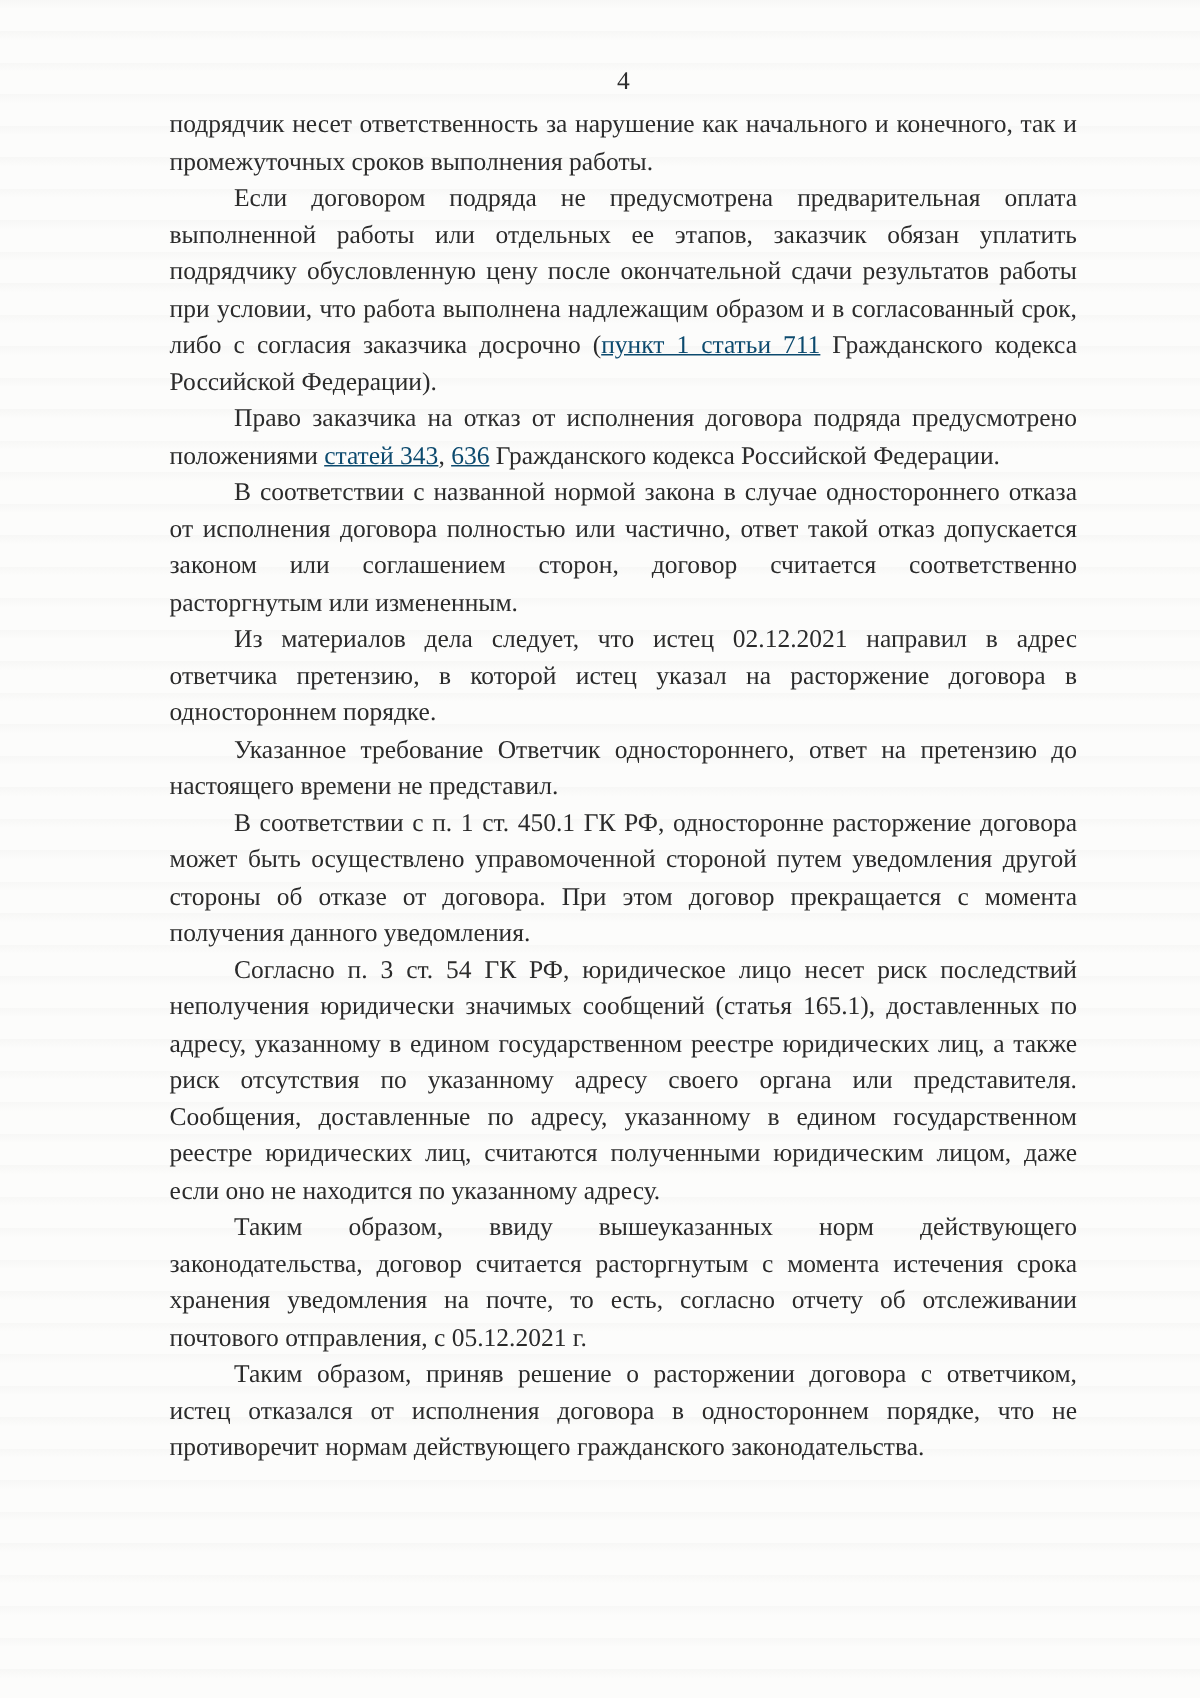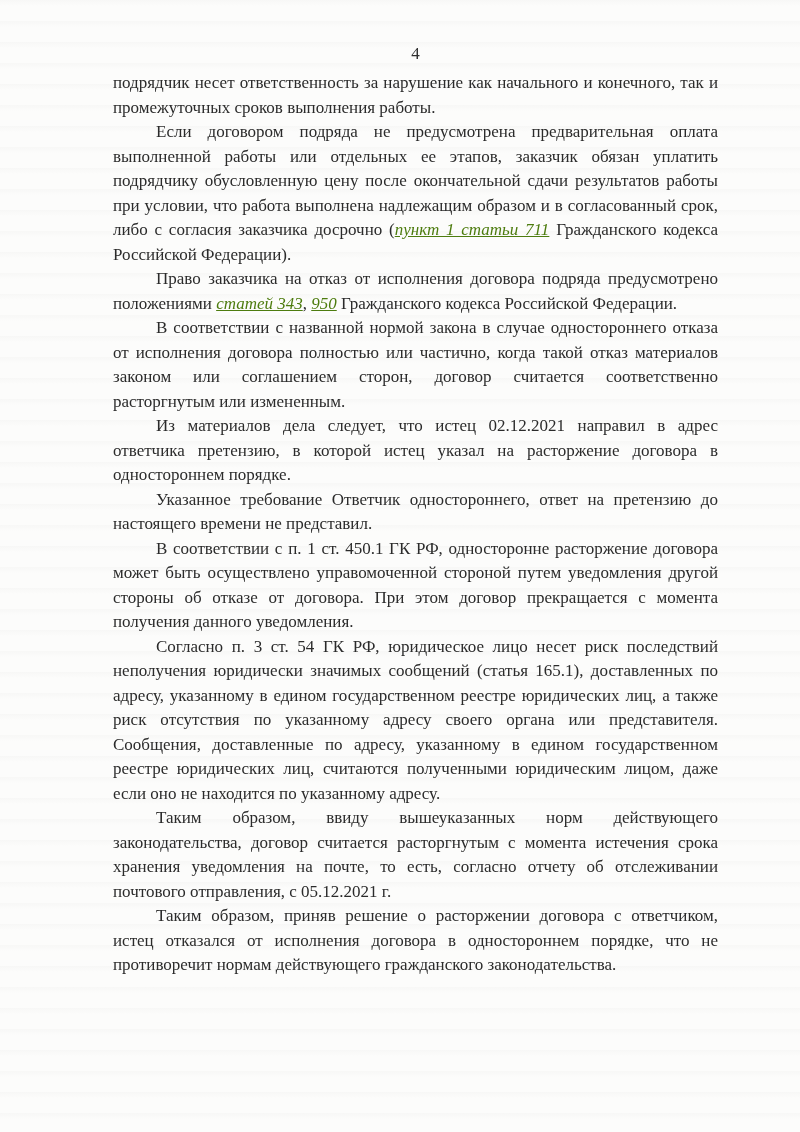--- a/index.html
+++ b/index.html
@@ -49,36 +49,35 @@
     text-align: justify;
   }
   .doc-body p.para {
     margin: 0;
     padding: 0;
   }
   .doc-body p.para.indent {
     text-indent: 43px;
   }
   a.doc-link {
-    color: #4d7c0f;
+    color: #0c4a6e;
     text-decoration: underline;
     cursor: pointer;
-    font-style: italic;
   }
 </style>
 </head>
 <body>
 
 <div class="page">
   <div class="page-number">4</div>
   <div class="doc-body">
       <p class="para">подрядчик несет ответственность за нарушение как начального и конечного, так и промежуточных сроков выполнения работы.</p>
       <p class="para indent">Если договором подряда не предусмотрена предварительная оплата выполненной работы или отдельных ее этапов, заказчик обязан уплатить подрядчику обусловленную цену после окончательной сдачи результатов работы при условии, что работа выполнена надлежащим образом и в согласованный срок, либо с согласия заказчика досрочно (<a class="doc-link">пункт 1 статьи 711</a> Гражданского кодекса Российской Федерации).</p>
-      <p class="para indent">Право заказчика на отказ от исполнения договора подряда предусмотрено положениями <a class="doc-link">статей 343</a>, <a class="doc-link">950</a> Гражданского кодекса Российской Федерации.</p>
-      <p class="para indent">В соответствии с названной нормой закона в случае одностороннего отказа от исполнения договора полностью или частично, когда такой отказ материалов законом или соглашением сторон, договор считается соответственно расторгнутым или измененным.</p>
+      <p class="para indent">Право заказчика на отказ от исполнения договора подряда предусмотрено положениями <a class="doc-link">статей 343</a>, <a class="doc-link">636</a> Гражданского кодекса Российской Федерации.</p>
+      <p class="para indent">В соответствии с названной нормой закона в случае одностороннего отказа от исполнения договора полностью или частично, ответ такой отказ допускается законом или соглашением сторон, договор считается соответственно расторгнутым или измененным.</p>
       <p class="para indent">Из материалов дела следует, что истец 02.12.2021 направил в адрес ответчика претензию, в которой истец указал на расторжение договора в одностороннем порядке.</p>
       <p class="para indent">Указанное требование Ответчик одностороннего, ответ на претензию до настоящего времени не представил.</p>
       <p class="para indent">В соответствии с п. 1 ст. 450.1 ГК РФ, односторонне расторжение договора может быть осуществлено управомоченной стороной путем уведомления другой стороны об отказе от договора. При этом договор прекращается с момента получения данного уведомления.</p>
       <p class="para indent">Согласно п. 3 ст. 54 ГК РФ, юридическое лицо несет риск последствий неполучения юридически значимых сообщений (статья 165.1), доставленных по адресу, указанному в едином государственном реестре юридических лиц, а также риск отсутствия по указанному адресу своего органа или представителя. Сообщения, доставленные по адресу, указанному в едином государственном реестре юридических лиц, считаются полученными юридическим лицом, даже если оно не находится по указанному адресу.</p>
       <p class="para indent">Таким образом, ввиду вышеуказанных норм действующего законодательства, договор считается расторгнутым с момента истечения срока хранения уведомления на почте, то есть, согласно отчету об отслеживании почтового отправления, с 05.12.2021 г.</p>
       <p class="para indent">Таким образом, приняв решение о расторжении договора с ответчиком, истец отказался от исполнения договора в одностороннем порядке, что не противоречит нормам действующего гражданского законодательства.</p>
     </div>
 </div>
 
 </body></html>

